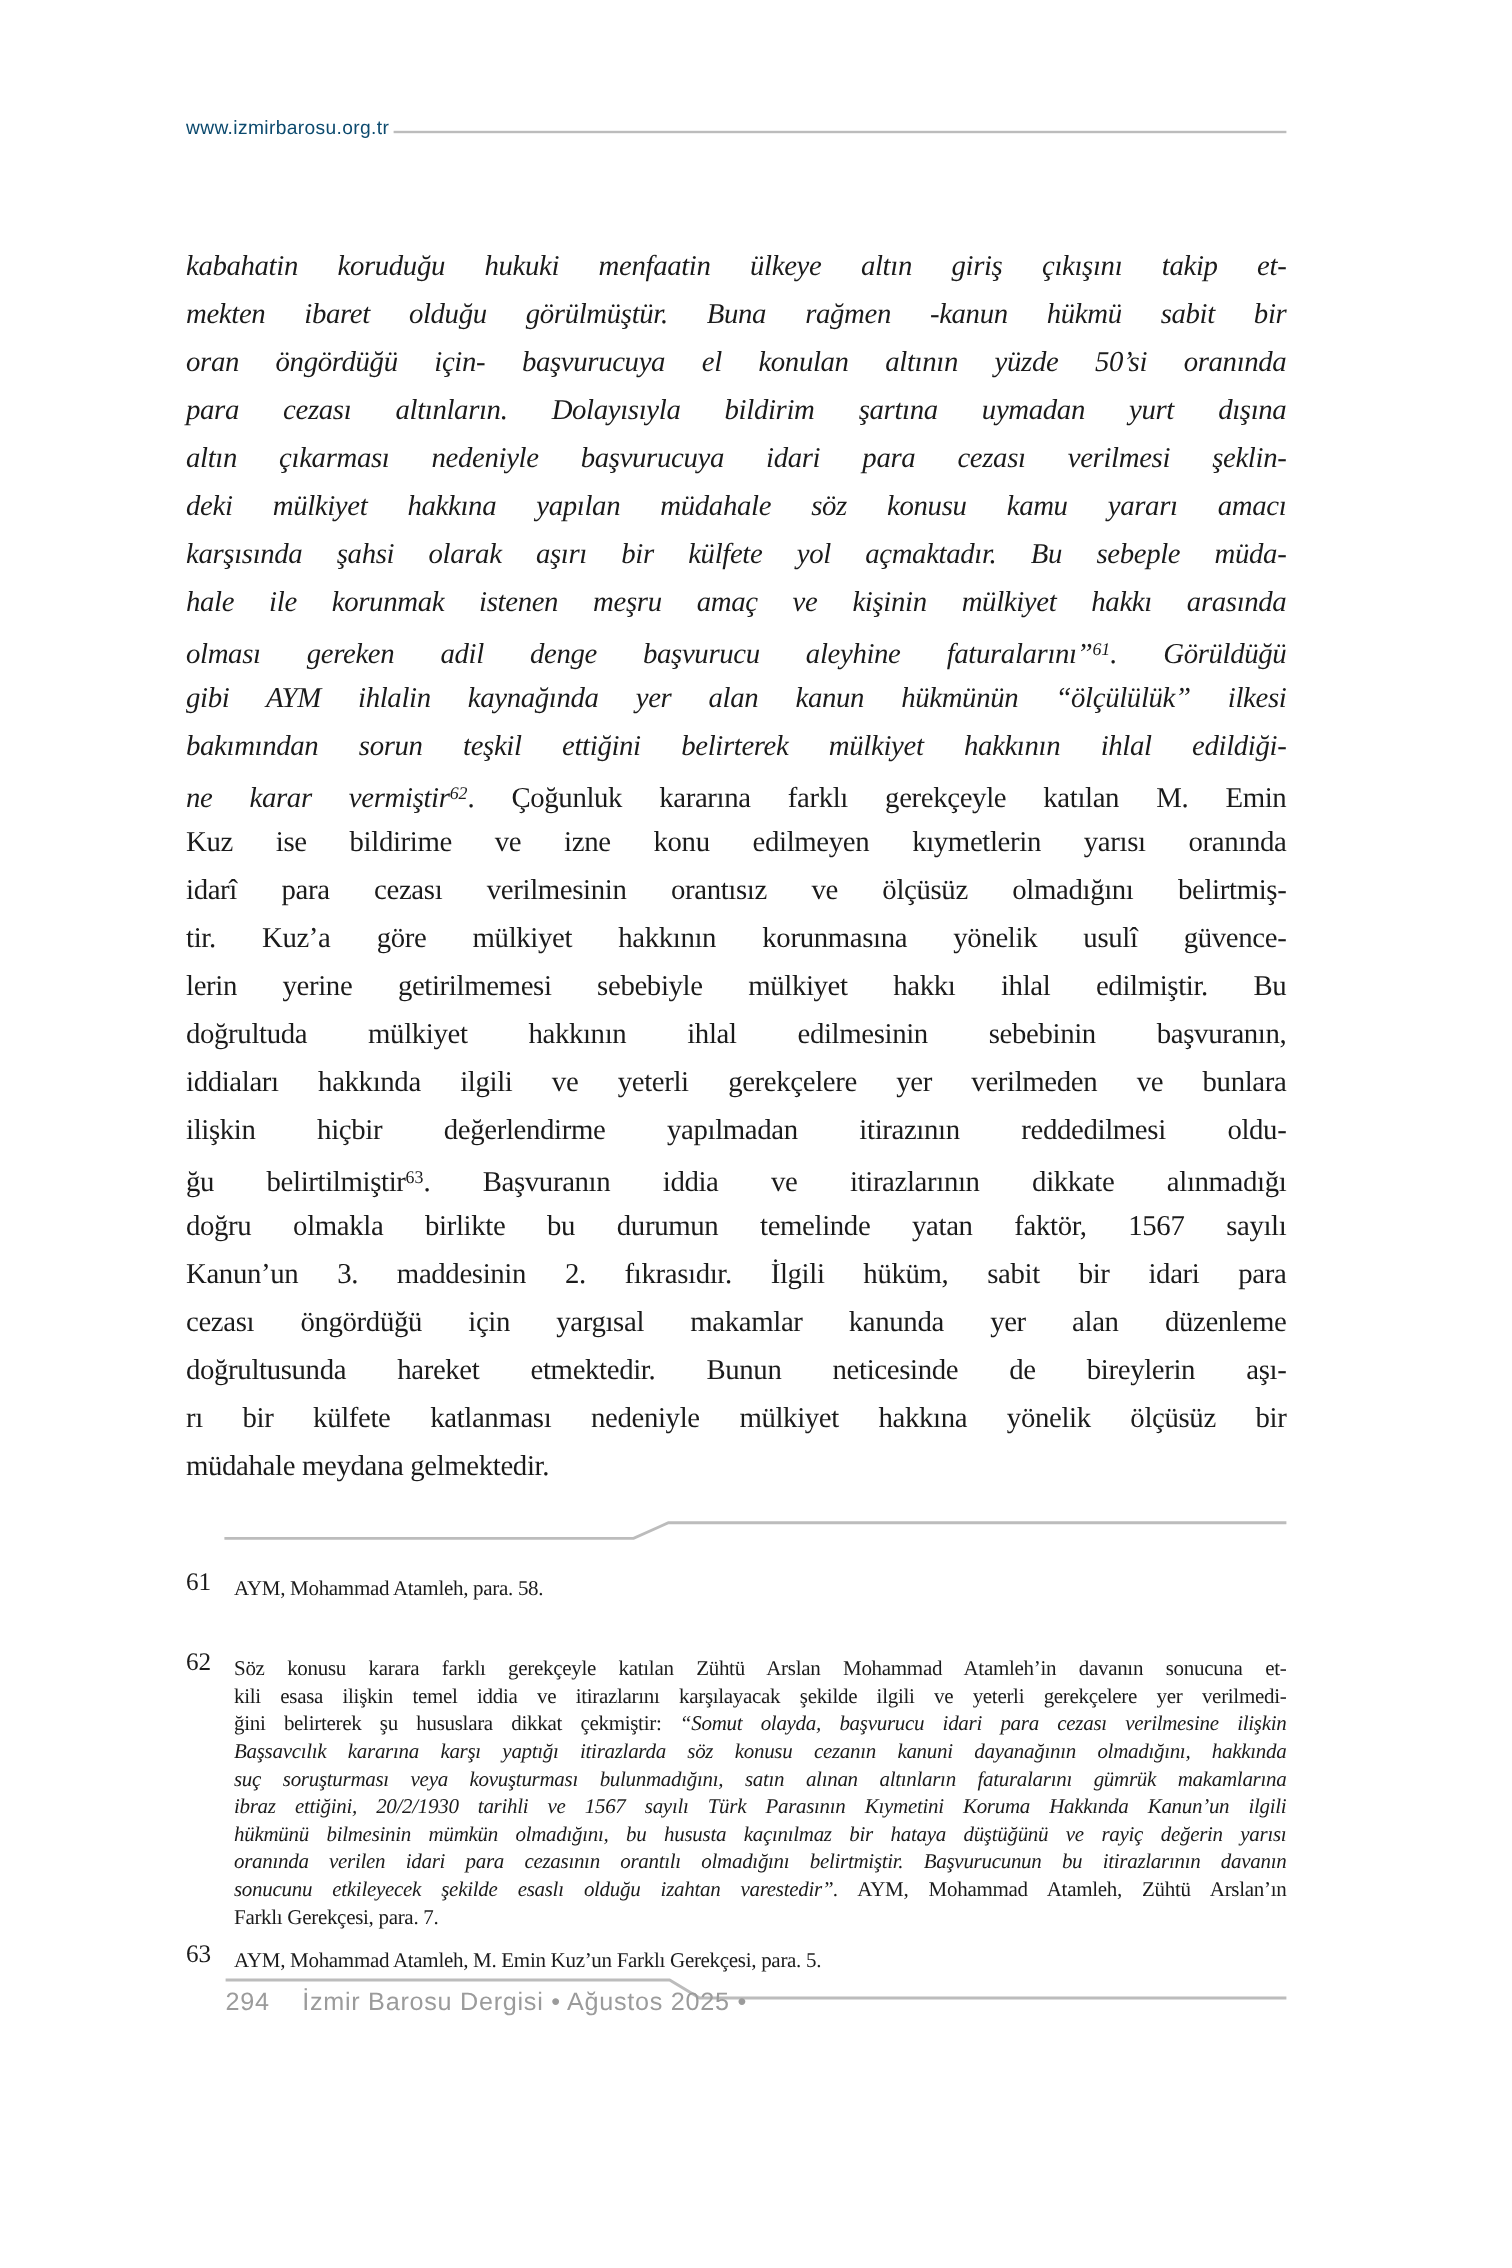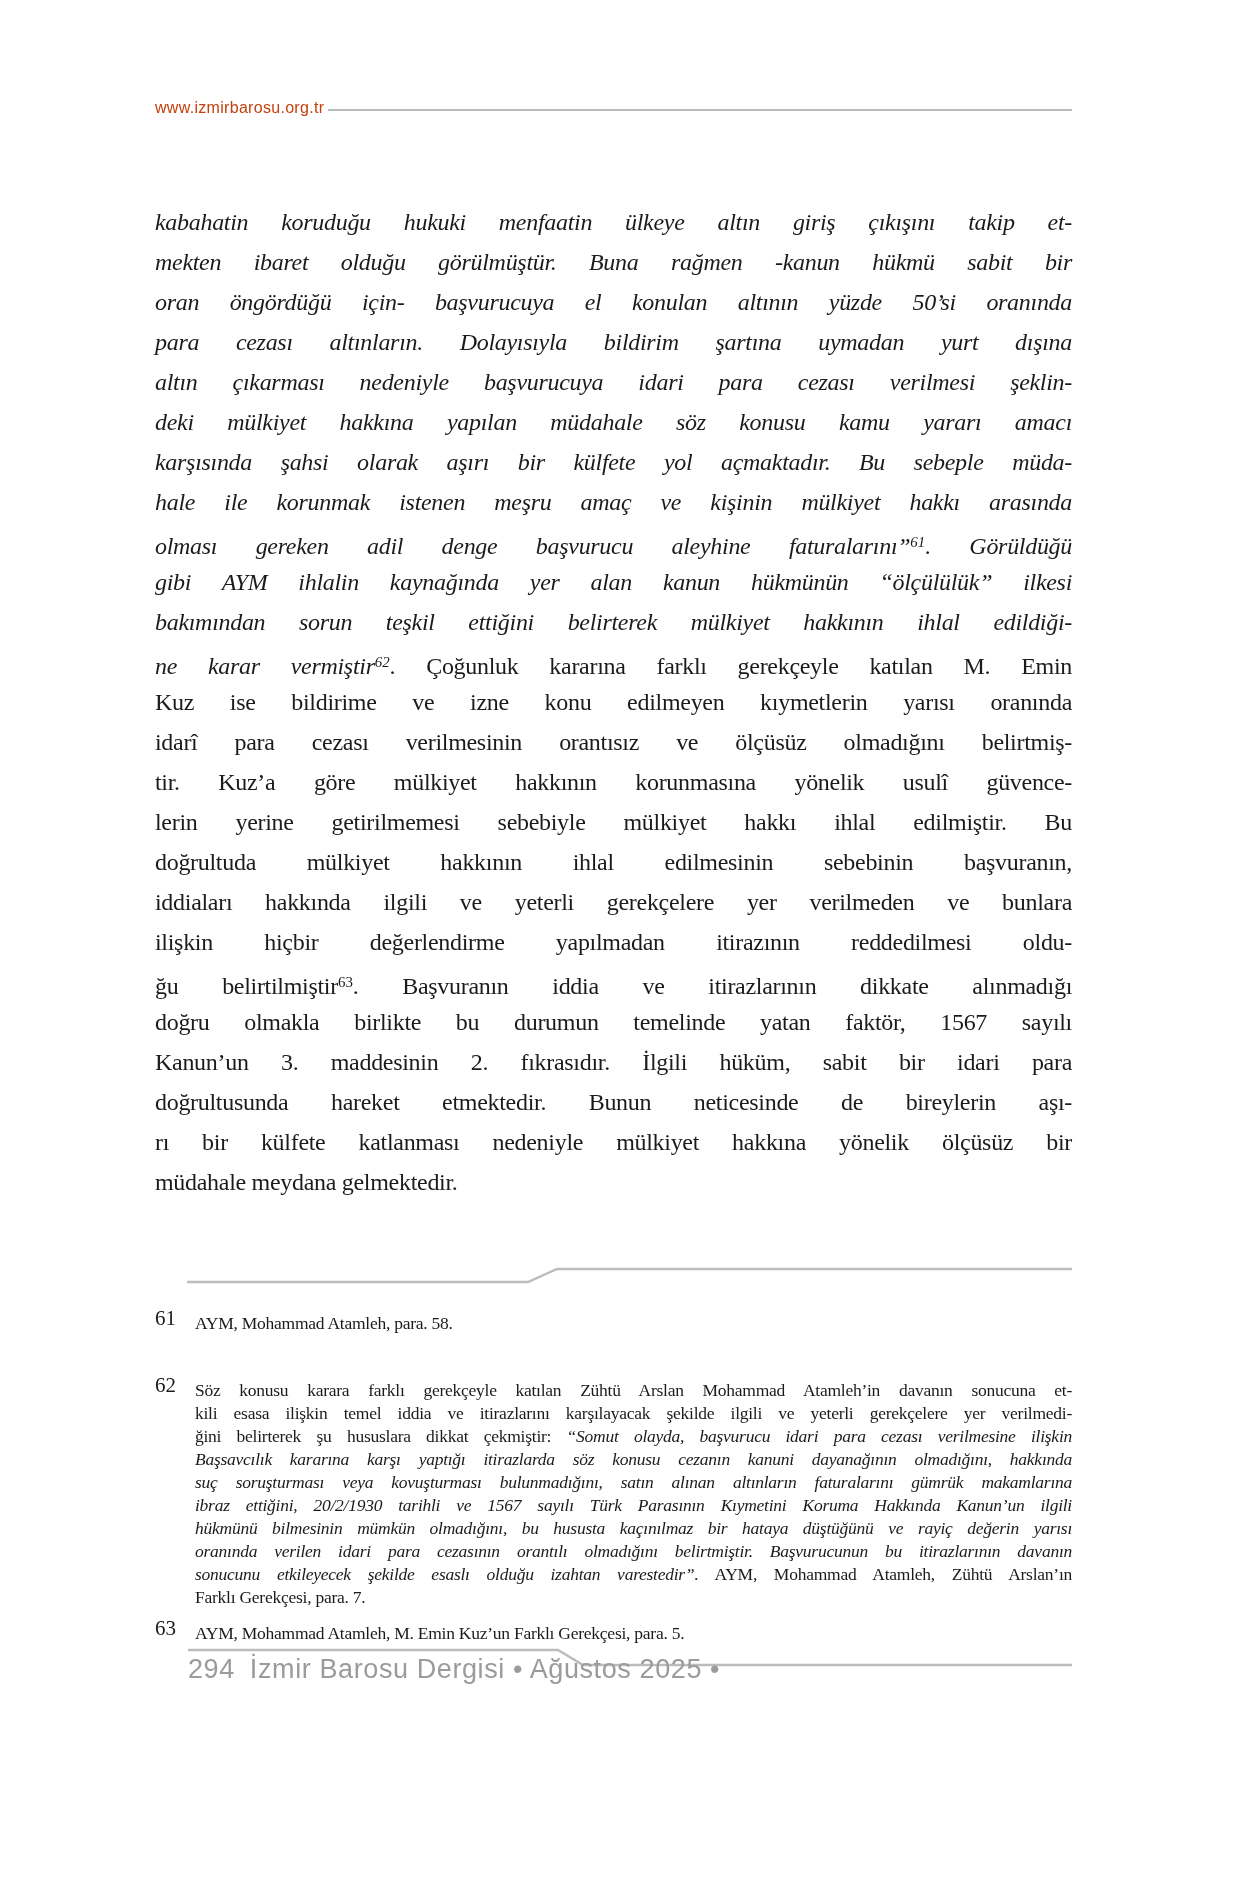--- a/index.html
+++ b/index.html
@@ -3,21 +3,21 @@
 <meta charset="utf-8">
 <style>
   html,body{margin:0;padding:0;background:#ffffff;}
   .page{
     position:relative;width:1260px;height:1890px;background:#ffffff;overflow:hidden;
     font-family:"Liberation Serif","DejaVu Serif",serif;color:#1b1b1b;
   }
   
   .hdr{position:absolute;left:155px;right:188px;top:100px;display:flex;align-items:flex-end;gap:4px;
        font-family:"Liberation Sans","DejaVu Sans",sans-serif;}
-  .hdr-url{font-size:16px;color:#c2410c;letter-spacing:0.3px;line-height:1;padding-bottom:1px;}
+  .hdr-url{font-size:16px;color:#0c4a6e;letter-spacing:0.3px;line-height:1;padding-bottom:1px;}
   .hdr-rule{flex:1;height:2px;background:#bcbcbc;margin-bottom:6px;}
   
   .bodytext{position:absolute;left:155px;top:202px;width:917px;}
   .bline{font-size:24px;line-height:40px;height:40px;letter-spacing:-0.3px;
          text-align:justify;text-align-last:justify;white-space:normal;}
   .bline.last{text-align-last:left;}
   .it{font-style:italic;}
   .sup{font-size:0.62em;vertical-align:0.45em;letter-spacing:0;}
   
   .rules{position:absolute;left:0;top:0;pointer-events:none;}
@@ -25,22 +25,22 @@
   .fns{position:absolute;left:155px;top:1312px;width:917px;}
   .fn{display:flex;}
   .fn-62{margin-top:44px;}
   .fn-63{margin-top:13px;}
   .fn-num{flex:0 0 40px;width:40px;font-size:21px;line-height:23px;transform:translateY(-5px);}
   .fn-text{flex:1;min-width:0;}
   .fline{font-size:17.5px;line-height:23px;letter-spacing:-0.25px;
          text-align:justify;text-align-last:justify;}
   .fline.last{text-align-last:left;}
   
-  .ftr{position:absolute;left:188px;top:1657px;display:flex;gap:15px;align-items:baseline;
-       font-family:"Liberation Sans","DejaVu Sans",sans-serif;font-size:27px;line-height:24px;
+  .ftr{position:absolute;left:188px;top:1657px;display:flex;gap:27px;align-items:baseline;
+       font-family:"Liberation Sans","DejaVu Sans",sans-serif;font-size:21px;line-height:24px;
        color:#9b9b9b;letter-spacing:0.6px;}
 </style>
 </head>
 <body>
 
 <div class="page">
 
   <header class="hdr">
     <span class="hdr-url">www.izmirbarosu.org.tr</span>
     <span class="hdr-rule"></span>
@@ -62,20 +62,21 @@
       <div class="bline"><span>Kuz ise bildirime ve izne konu edilmeyen kıymetlerin yarısı oranında</span></div>
       <div class="bline"><span>idarî para cezası verilmesinin orantısız ve ölçüsüz olmadığını belirtmiş-</span></div>
       <div class="bline"><span>tir. Kuz’a göre mülkiyet hakkının korunmasına yönelik usulî güvence-</span></div>
       <div class="bline"><span>lerin yerine getirilmemesi sebebiyle mülkiyet hakkı ihlal edilmiştir. Bu</span></div>
       <div class="bline"><span>doğrultuda mülkiyet hakkının ihlal edilmesinin sebebinin başvuranın,</span></div>
       <div class="bline"><span>iddiaları hakkında ilgili ve yeterli gerekçelere yer verilmeden ve bunlara</span></div>
       <div class="bline"><span>ilişkin hiçbir değerlendirme yapılmadan itirazının reddedilmesi oldu-</span></div>
       <div class="bline"><span>ğu belirtilmiştir</span><span class="sup">63</span><span>. Başvuranın iddia ve itirazlarının dikkate alınmadığı</span></div>
       <div class="bline"><span>doğru olmakla birlikte bu durumun temelinde yatan faktör, 1567 sayılı</span></div>
       <div class="bline"><span>Kanun’un 3. maddesinin 2. fıkrasıdır. İlgili hüküm, sabit bir idari para</span></div>
+      <div class="bline"><span>cezası öngördüğü için yargısal makamlar kanunda yer alan düzenleme</span></div>
       <div class="bline"><span>doğrultusunda hareket etmektedir. Bunun neticesinde de bireylerin aşı-</span></div>
       <div class="bline"><span>rı bir külfete katlanması nedeniyle mülkiyet hakkına yönelik ölçüsüz bir</span></div>
       <div class="bline last"><span>müdahale meydana gelmektedir.</span></div>
     </main>
 
   <svg class="rules" width="1260" height="1890" viewBox="0 0 1260 1890" aria-hidden="true">
     <polyline points="187,1282 528,1282 557,1269 1072,1269" fill="none" stroke="#bcbcbc" stroke-width="2.4"></polyline>
     <polyline points="188,1650 558,1650 583,1665 1072,1665" fill="none" stroke="#bcbcbc" stroke-width="2.4"></polyline>
   </svg>
 

